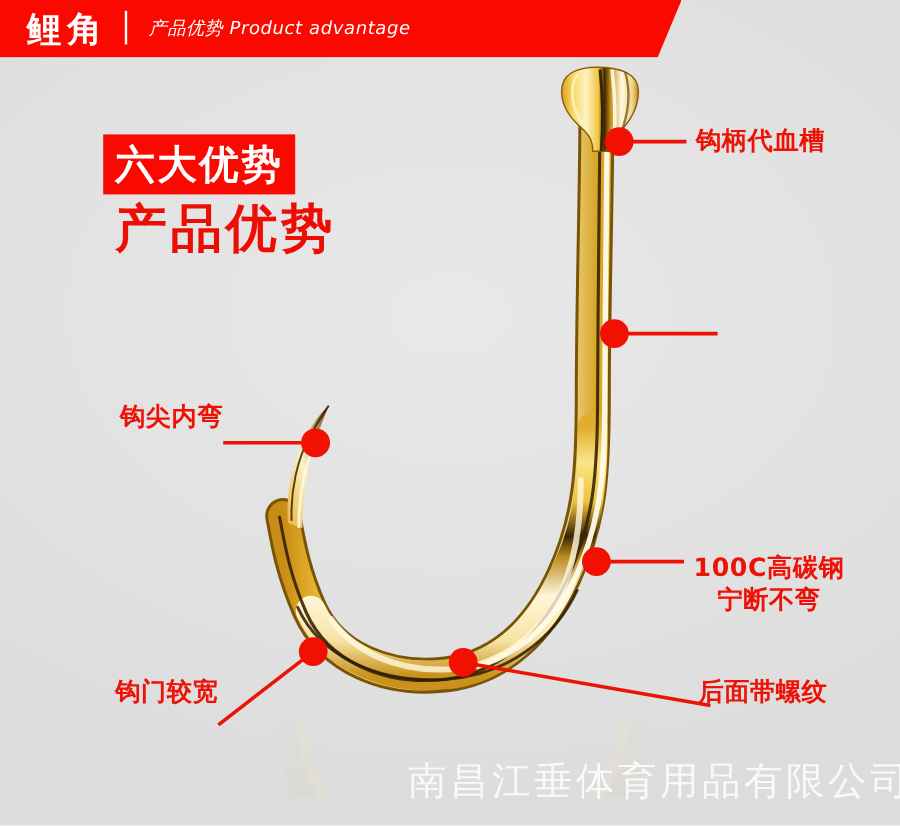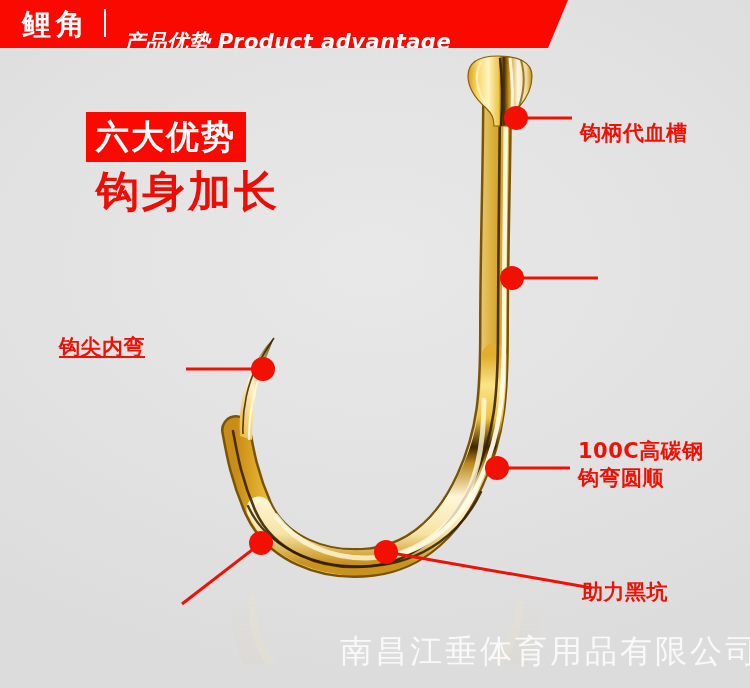--- a/index.html
+++ b/index.html
@@ -49,29 +49,28 @@
     left: 104px;
     top: 9px;
     width: 2px;
     height: 28px;
     background: #ffffff;
   }
   #header-subtitle {
     position: absolute;
     left: 124px;
     top: 8px;
-    font-size: 21px;
-    font-weight: bold;
+    font-size: 15px;
+    font-weight: normal;
     font-style: italic;
     color: #ffffff;
     line-height: 31px;
     white-space: nowrap;
     letter-spacing: 0.5px;
     font-family: "DejaVu Sans", "Liberation Sans", sans-serif;
-    margin-top: 19px;
   }
 
   
   #headline-block {
     position: absolute;
     left: 86px;
     top: 112px;
     z-index: 15;
   }
   #headline-primary {
@@ -136,22 +135,22 @@
     position: absolute;
     color: #ee1206;
     font-size: 21px;
     font-weight: bold;
     line-height: 27px;
     white-space: nowrap;
     z-index: 16;
     letter-spacing: 0.5px;
     font-family: "DejaVu Sans", "Liberation Sans", sans-serif;
   }
-  .callout-label.align-right { text-align: center; text-decoration: underline; }
-  .callout-label.align-left  { text-align: left; margin-top: 16px; }
+  .callout-label.align-right { text-align: right; }
+  .callout-label.align-left  { text-align: center; }
   .callout-line1, .callout-line2 { display: block; }
 </style>
 </head>
 <body>
 
 <div id="poster">
 
   <svg id="hook-art" viewBox="0 0 750 688" preserveAspectRatio="none">
     <defs>
 
@@ -279,21 +278,21 @@
   </svg>
 
   <div id="header-banner">
     <div id="brand-logo">鲤角</div>
     <div id="brand-divider"></div>
     <div id="header-subtitle">产品优势 Product advantage</div>
   </div>
 
   <div id="headline-block">
     <span id="headline-primary">六大优势</span>
-    <span id="headline-secondary">钩身加长</span>
+    <span id="headline-secondary">产品优势</span>
   </div>
 
   <svg class="callout-svg" viewBox="0 0 750 688" preserveAspectRatio="none">
     <g>
       <line x1="516" y1="118" x2="572" y2="118" stroke="#ee1206" stroke-width="3"></line>
       <circle cx="516" cy="118" r="12" fill="#f21003"></circle>
     </g>
     <g>
       <line x1="512" y1="278" x2="598" y2="278" stroke="#ee1206" stroke-width="3"></line>
       <circle cx="512" cy="278" r="12" fill="#f21003"></circle>
@@ -318,27 +317,28 @@
 
   <div class="callout-label align-left" style="left:580px; top:104px;">
     <span class="callout-line1">钩柄代血槽</span>
   </div>
 
 
   <div class="callout-label align-right" style="left:18px; top:334px; width:168px;">
     <span class="callout-line1">钩尖内弯</span>
   </div>
 
-  <div class="callout-label align-left" style="left:578px; top:422px;">
+  <div class="callout-label align-left" style="left:578px; top:460px;">
     <span class="callout-line1">100C高碳钢</span>
-    <span class="callout-line2">钩弯圆顺</span>
+    <span class="callout-line2">宁断不弯</span>
   </div>
 
   <div class="callout-label align-right" style="left:22px; top:563px; width:160px;">
+    <span class="callout-line1">钩门较宽</span>
   </div>
 
   <div class="callout-label align-left" style="left:582px; top:563px;">
-    <span class="callout-line1">助力黑坑</span>
+    <span class="callout-line1">后面带螺纹</span>
   </div>
 
   <div id="watermark">南昌江垂体育用品有限公司</div>
 
 </div>
 
 </body></html>

